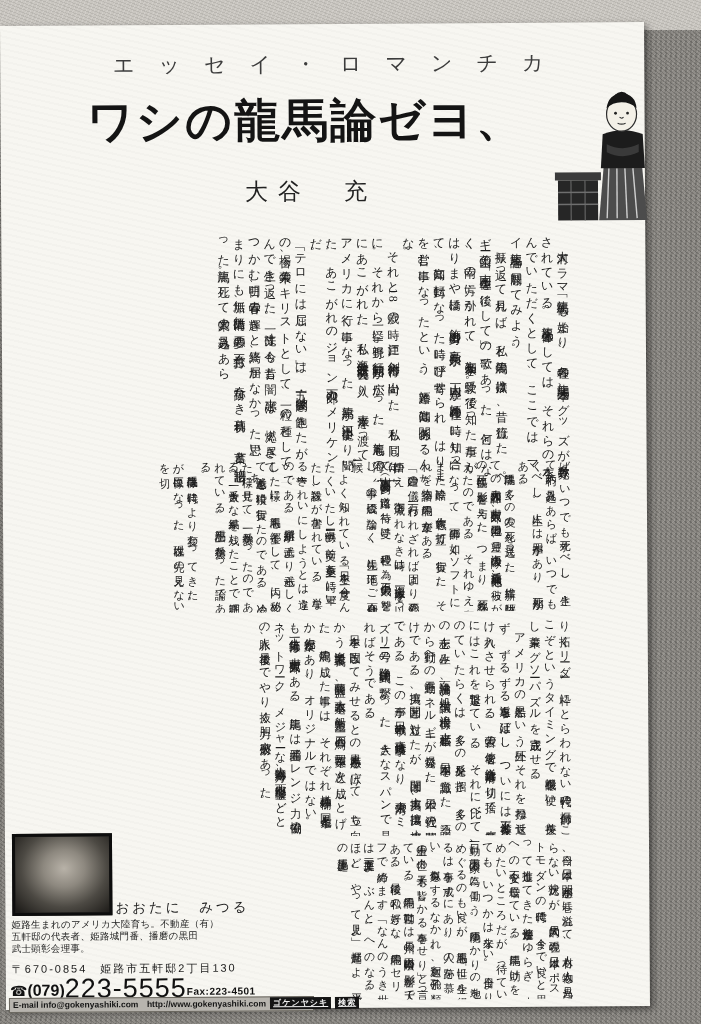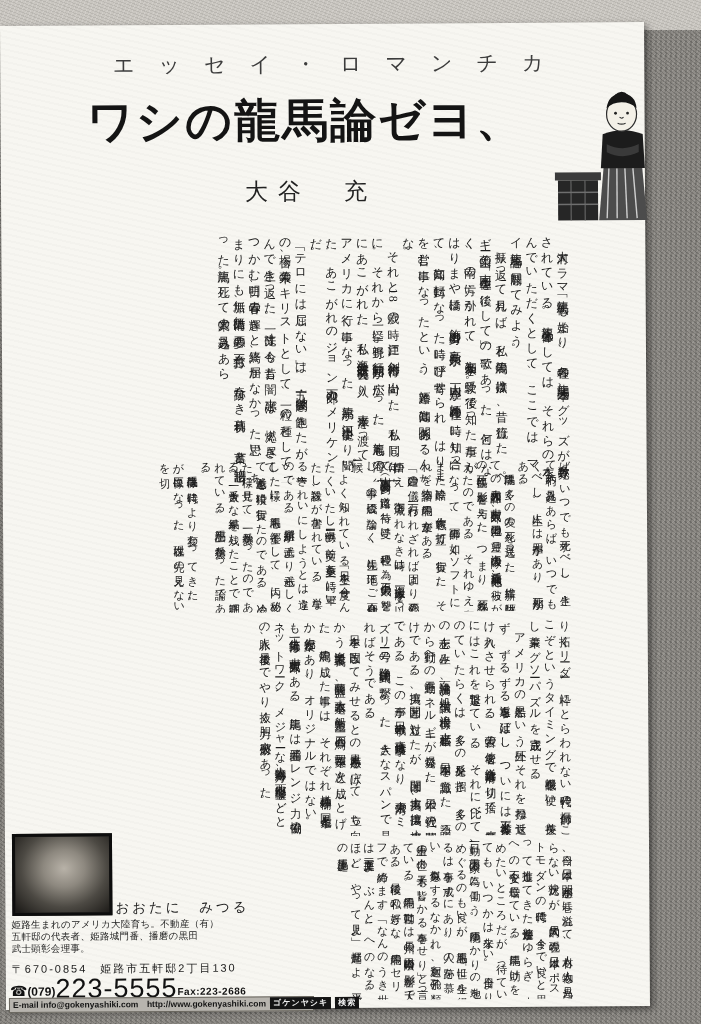--- a/index.html
+++ b/index.html
@@ -71,34 +71,34 @@
   .postal{
     position:absolute;left:6px;top:936px;width:320px;
     font-size:11px;color:#1d1d1d;letter-spacing:2px;white-space:nowrap;
     font-family:"Liberation Sans","DejaVu Sans",sans-serif;
   }
   .phone-line{
     position:absolute;left:4px;top:948px;width:330px;white-space:nowrap;
     font-family:"Liberation Sans","DejaVu Sans",sans-serif;color:#111;
   }
   .phone-icon{font-size:14px;vertical-align:2px;}
-  .phone-area{font-size:12px;font-weight:bold;vertical-align:2px;}
+  .phone-area{font-size:16px;font-weight:bold;vertical-align:2px;}
   .phone-number{font-size:27px;font-weight:normal;letter-spacing:1px;}
   .fax{font-size:10px;font-weight:bold;vertical-align:2px;letter-spacing:.5px;}
   .email-strip{
     position:absolute;left:3px;top:972px;width:300px;height:13px;
     background:#b7b4ae;border:1px solid #6a675f;
     font-family:"Liberation Sans","DejaVu Sans",sans-serif;
     font-size:8.5px;font-weight:bold;color:#151515;
     line-height:12px;white-space:nowrap;padding-left:3px;
   }
   .tagbox{
     display:inline-block;background:#141414;color:#f2f2f2;
     font-size:8px;font-weight:bold;line-height:10px;
-    padding:1px 3px;margin-left:4px;vertical-align:1px;letter-spacing:1px;
+    padding:1px 3px;margin-left:4px;vertical-align:1px;letter-spacing:1px;text-decoration:underline;
   }
 </style>
 </head>
 <body>
 
 <div class="top-strip"></div>
 
 <div class="paper">
 
   <div class="kicker">エッセイ・ロマンチカ</div>
@@ -152,20 +152,20 @@
 
   <div class="photo"></div>
   <div class="photo-caption">おおたに　みつる</div>
   <div class="bio">姫路生まれのアメリカ大陸育ち。不動産（有）
 五軒邸の代表者、姫路城門番、播磨の黒田
 武士顕彰会理事。</div>
 
   <div class="postal">〒670-0854　姫路市五軒邸2丁目130</div>
 
   <div class="phone-line">
-    <span class="phone-icon">☎</span><span class="phone-area">(079)</span><span class="phone-number">223-5555</span><span class="fax">Fax:223-2686</span>
+    <span class="phone-icon">☎</span><span class="phone-area">(079)</span><span class="phone-number">223-5555</span><span class="fax">Fax:223-4501</span>
   </div>
 
   <div class="email-strip">
     <span>E-mail info@gokenyashiki.com　http://www.gokenyashiki.com</span><span class="tagbox">ゴケンヤシキ</span><span class="tagbox">検索</span>
   </div>
 
 </div>
 
 </body></html>

